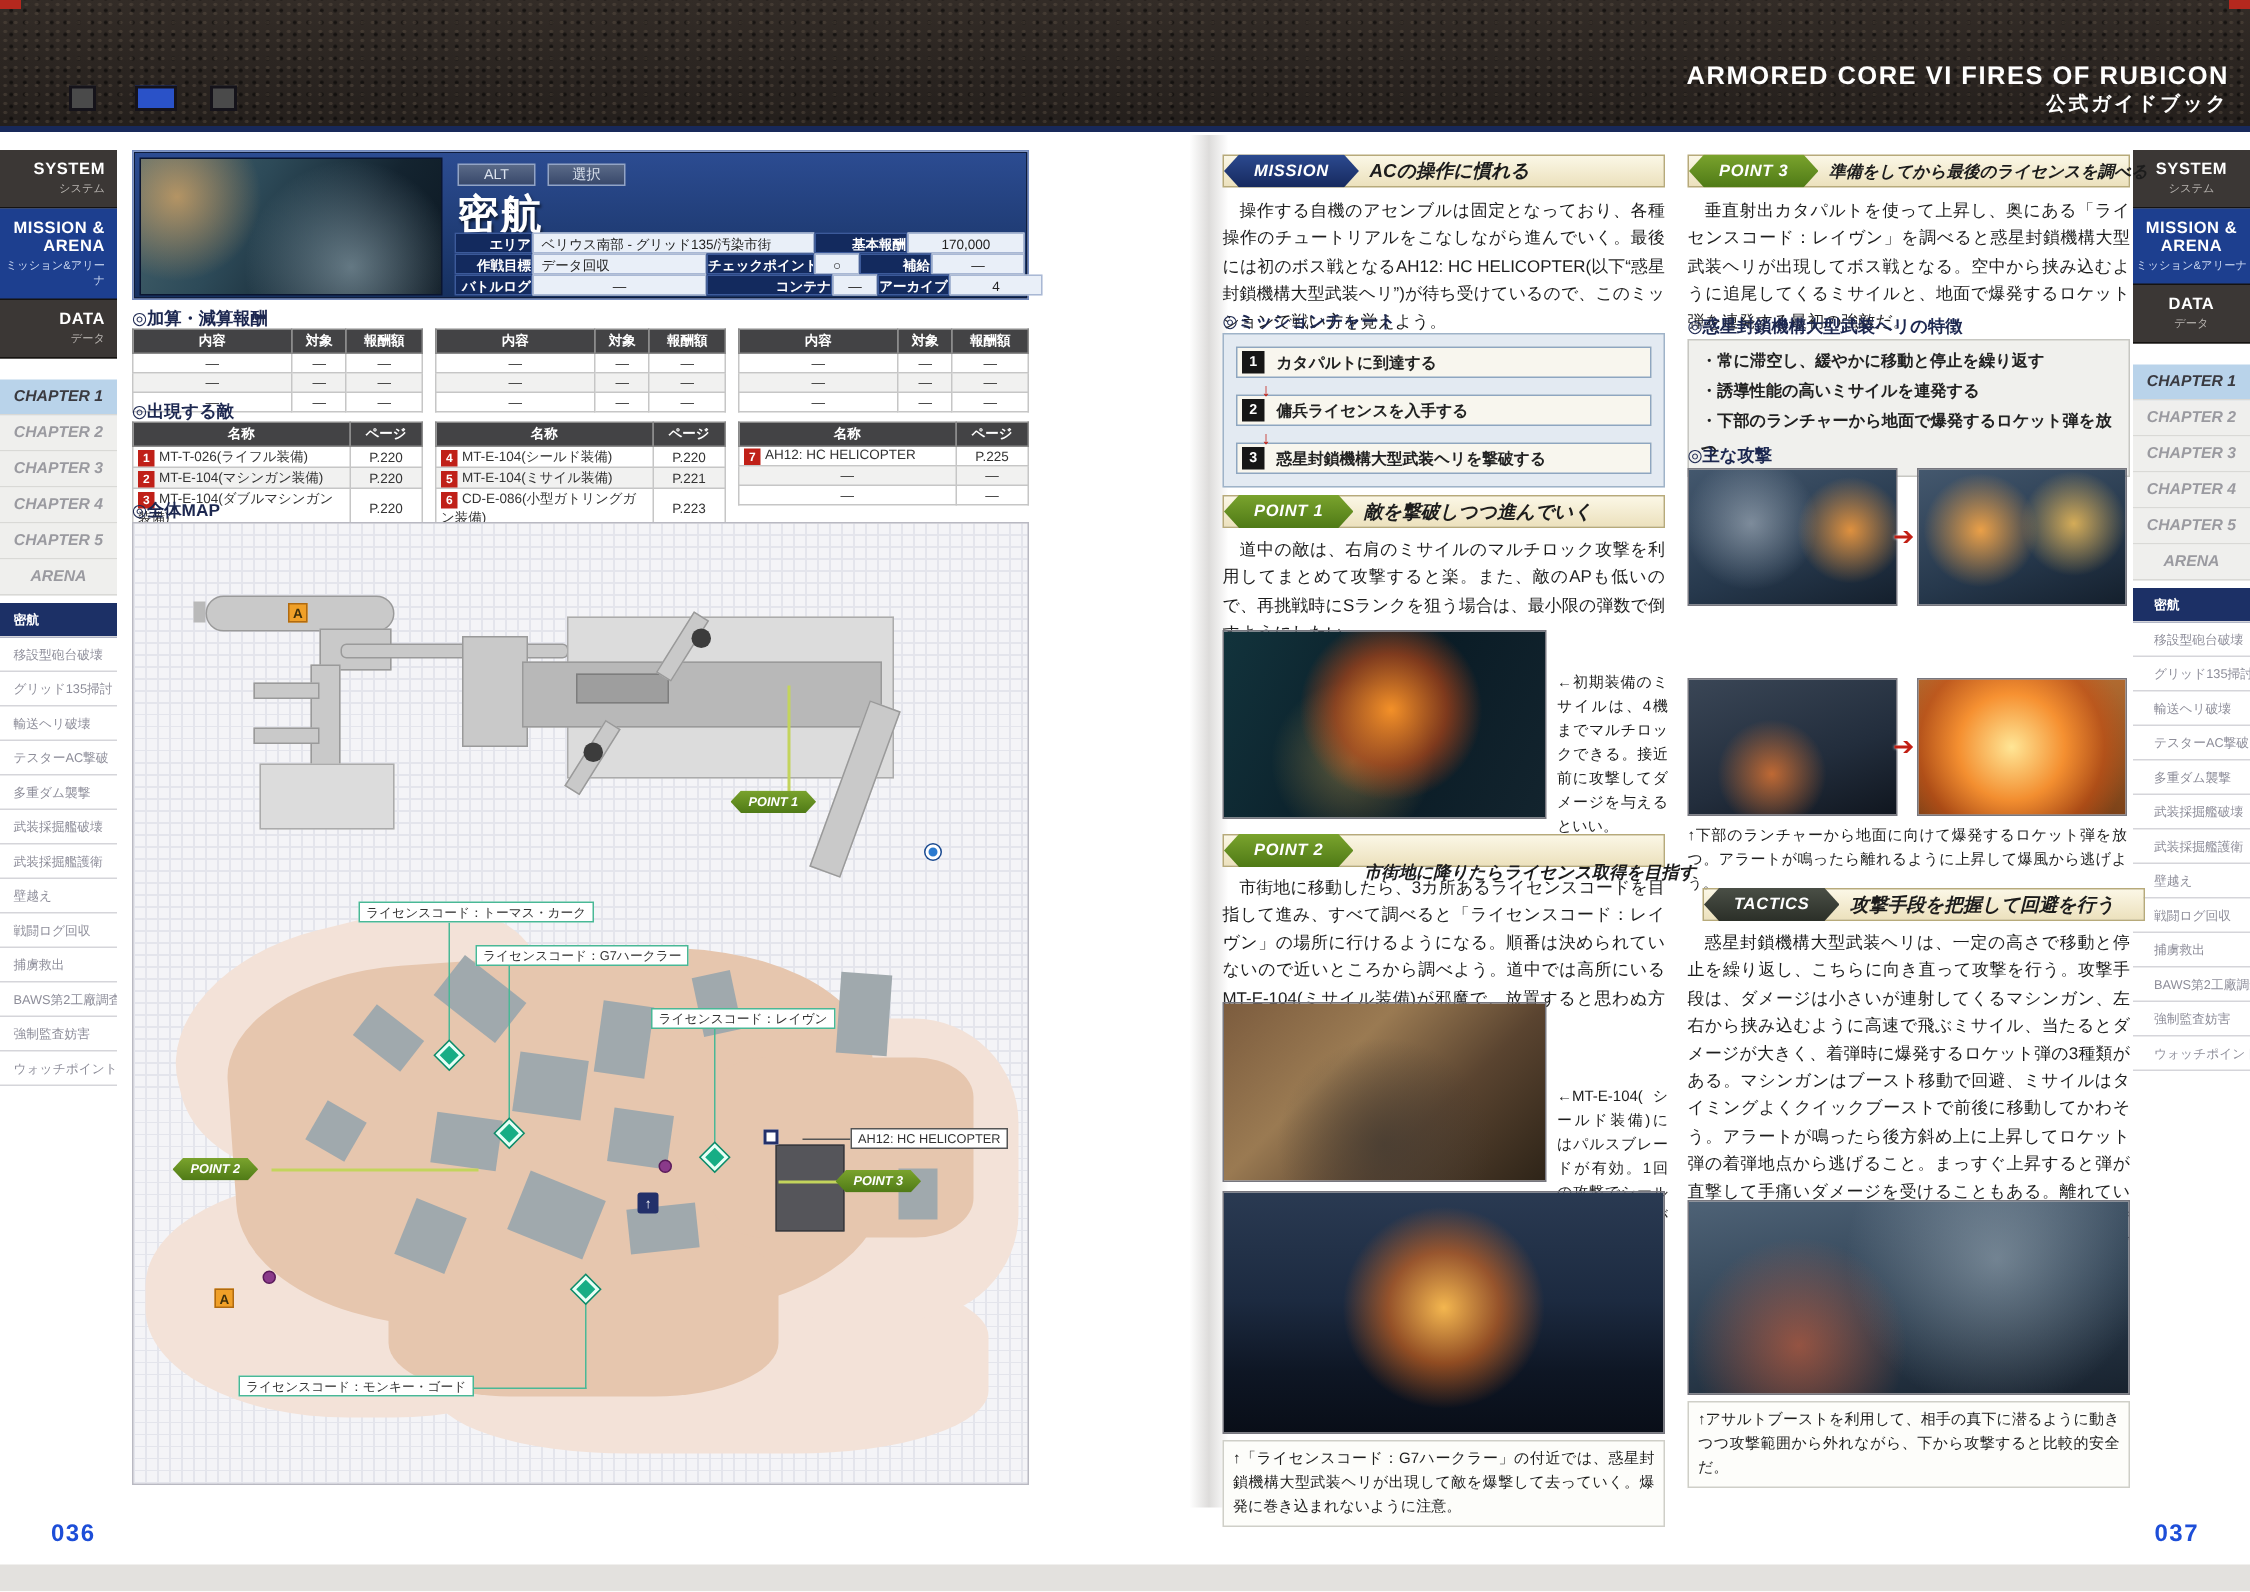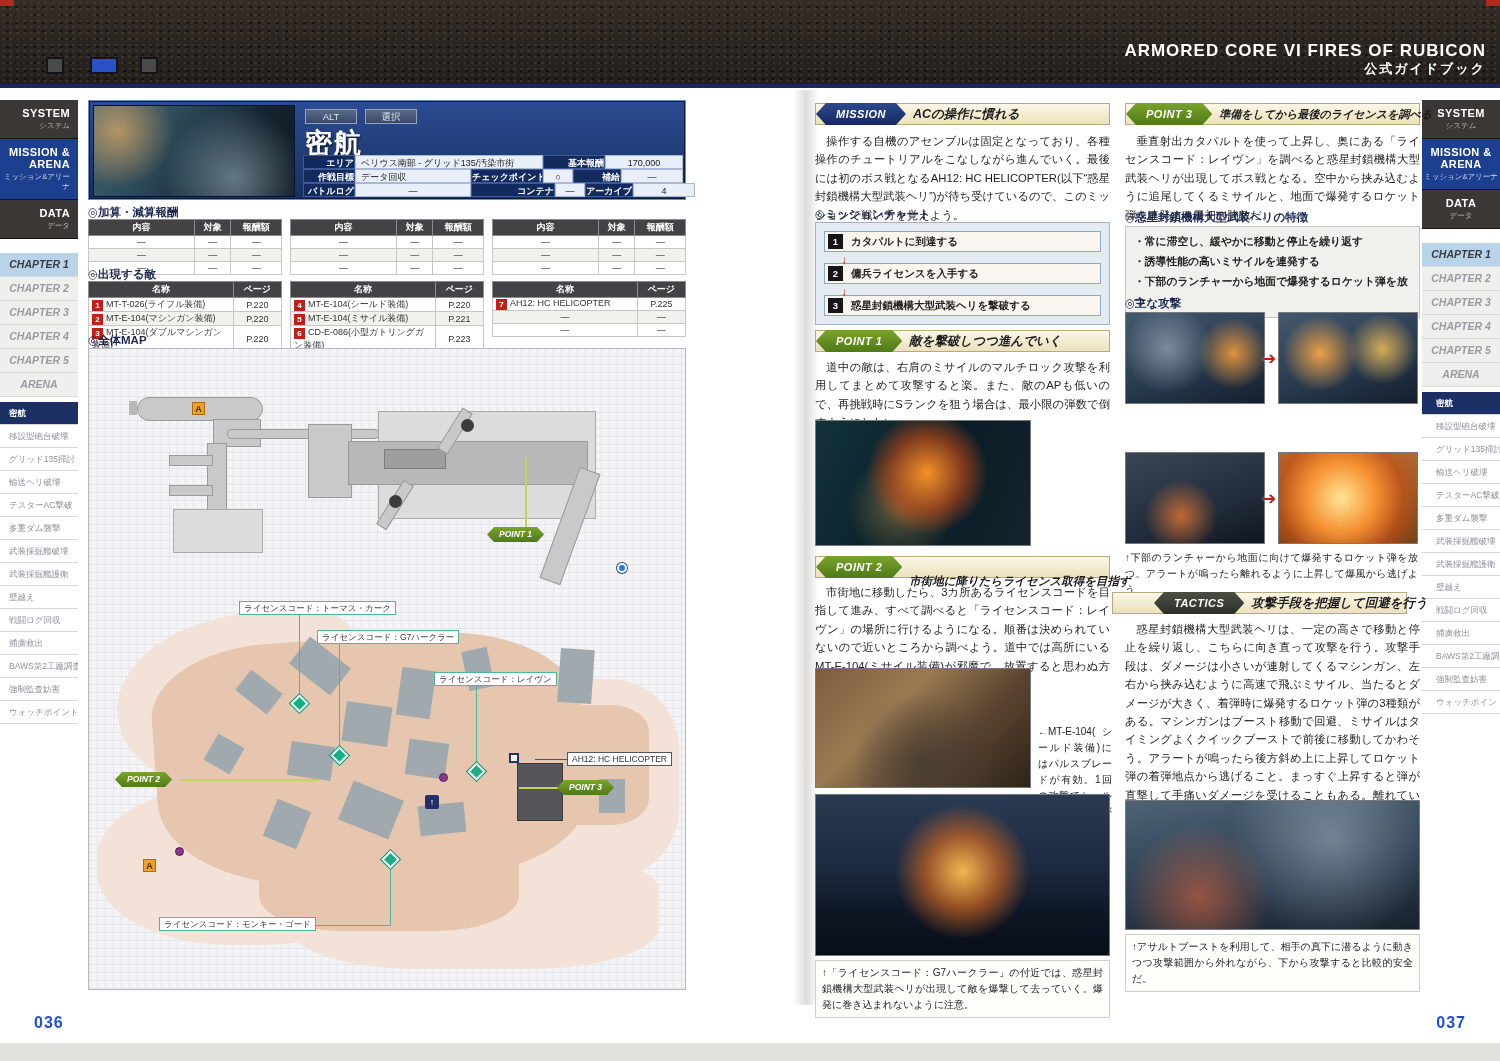--- a/index.html
+++ b/index.html
@@ -510,20 +510,21 @@
       <div class="chtext">惑星封鎖機構大型武装ヘリを撃破する</div>
     </div>
   </div>
 
   <div class="banner" style="left:815px;top:330px;">
     <div class="badge green">POINT 1</div>
     <div class="btitle">敵を撃破しつつ進んでいく</div>
   </div>
   <div class="para" style="left:815px;top:358px;"><span class="ind"></span><span>道中の敵は、右肩のミサイルのマルチロック攻撃を利用してまとめて攻撃すると楽。また、敵のAPも低いので、再挑戦時にSランクを狙う場合は、最小限の弾数で倒すようにしたい。</span></div>
   <div class="shot ss-fire" style="left:815px;top:420px;width:216px;height:126px;"></div>
+  <div class="cap" style="left:1038px;top:448px;width:74px;">←初期装備のミサイルは、4機までマルチロックできる。接近前に攻撃してダメージを与えるといい。</div>
 
   <div class="banner" style="left:815px;top:556px;">
     <div class="badge green">POINT 2</div>
     <div class="btitle" style="font-size:11.5px;margin-top:29px;">市街地に降りたらライセンス取得を目指す</div>
   </div>
   <div class="para" style="left:815px;top:583px;"><span class="ind"></span><span>市街地に移動したら、3カ所あるライセンスコードを目指して進み、すべて調べると「ライセンスコード：レイヴン」の場所に行けるようになる。順番は決められていないので近いところから調べよう。道中では高所にいるMT-E-104(ミサイル装備)が邪魔で、放置すると思わぬ方向から攻撃を受けるので確実に倒そう。</span></div>
   <div class="shot ss-rust" style="left:815px;top:668px;width:216px;height:120px;"></div>
   <div class="cap" style="left:1038px;top:688px;width:74px;margin-top:36px;">←MT-E-104(シールド装備)にはパルスブレードが有効。1回の攻撃でシールドを壊すことができる。</div>
   <div class="shot ss-night" style="left:815px;top:794px;width:295px;height:162px;"></div>
   <div class="cap capbox" style="left:815px;top:960px;width:295px;">↑「ライセンスコード：G7ハークラー」の付近では、惑星封鎖機構大型武装ヘリが出現して敵を爆撃して去っていく。爆発に巻き込まれないように注意。</div>
@@ -541,21 +542,21 @@
   </div>
   <div class="sech" style="left:1125px;top:296px;">◎主な攻撃</div>
   <div class="shot ss-heli" style="left:1125px;top:312px;width:140px;height:92px;"></div>
   <div class="shot ss-heli" style="left:1278px;top:312px;width:140px;height:92px;background:radial-gradient(circle at 30% 45%, rgba(255,170,70,.9), transparent 35%),radial-gradient(circle at 75% 40%, rgba(255,200,90,.8), transparent 30%),linear-gradient(160deg,#44586e,#26384c 60%,#141f2c);"></div>
   <div class="redarr" style="left:1262px;top:348px;">➔</div>
   <div class="shot ss-heli" style="left:1125px;top:452px;width:140px;height:92px;background:radial-gradient(circle at 40% 70%, rgba(230,120,50,.8), transparent 35%),linear-gradient(160deg,#3a4656,#222d3c 60%,#10161f);"></div>
   <div class="shot ss-blast" style="left:1278px;top:452px;width:140px;height:92px;"></div>
   <div class="redarr" style="left:1262px;top:488px;">➔</div>
   <div class="cap" style="left:1125px;top:550px;width:293px;">↑下部のランチャーから地面に向けて爆発するロケット弾を放つ。アラートが鳴ったら離れるように上昇して爆風から逃げよう。</div>
 
-  <div class="banner" style="left:1112px;top:592px;padding-left:41px;">
+  <div class="banner" style="left:1135px;top:592px;">
     <div class="badge dark">TACTICS</div>
     <div class="btitle">攻撃手段を把握して回避を行う</div>
   </div>
   <div class="para" style="left:1125px;top:620px;"><span class="ind"></span><span>惑星封鎖機構大型武装ヘリは、一定の高さで移動と停止を繰り返し、こちらに向き直って攻撃を行う。攻撃手段は、ダメージは小さいが連射してくるマシンガン、左右から挟み込むように高速で飛ぶミサイル、当たるとダメージが大きく、着弾時に爆発するロケット弾の3種類がある。マシンガンはブースト移動で回避、ミサイルはタイミングよくクイックブーストで前後に移動してかわそう。アラートが鳴ったら後方斜め上に上昇してロケット弾の着弾地点から逃げること。まっすぐ上昇すると弾が直撃して手痛いダメージを受けることもある。離れているときはアサルトライフルとミサイルを当ててACS負荷を溜め、方向転換で動きが止まったところにアサルトブーストで接近して近接攻撃を狙おう。</span></div>
   <div class="shot ss-tact" style="left:1125px;top:800px;width:295px;height:130px;"></div>
   <div class="cap capbox" style="left:1125px;top:934px;width:295px;">↑アサルトブーストを利用して、相手の真下に潜るように動きつつ攻撃範囲から外れながら、下から攻撃すると比較的安全だ。</div>
 
   <div class="pageno" style="left:34px;top:1014px;">036</div>
   <div class="pageno" style="right:34px;top:1014px;">037</div>
   <div id="botstrip"></div>

